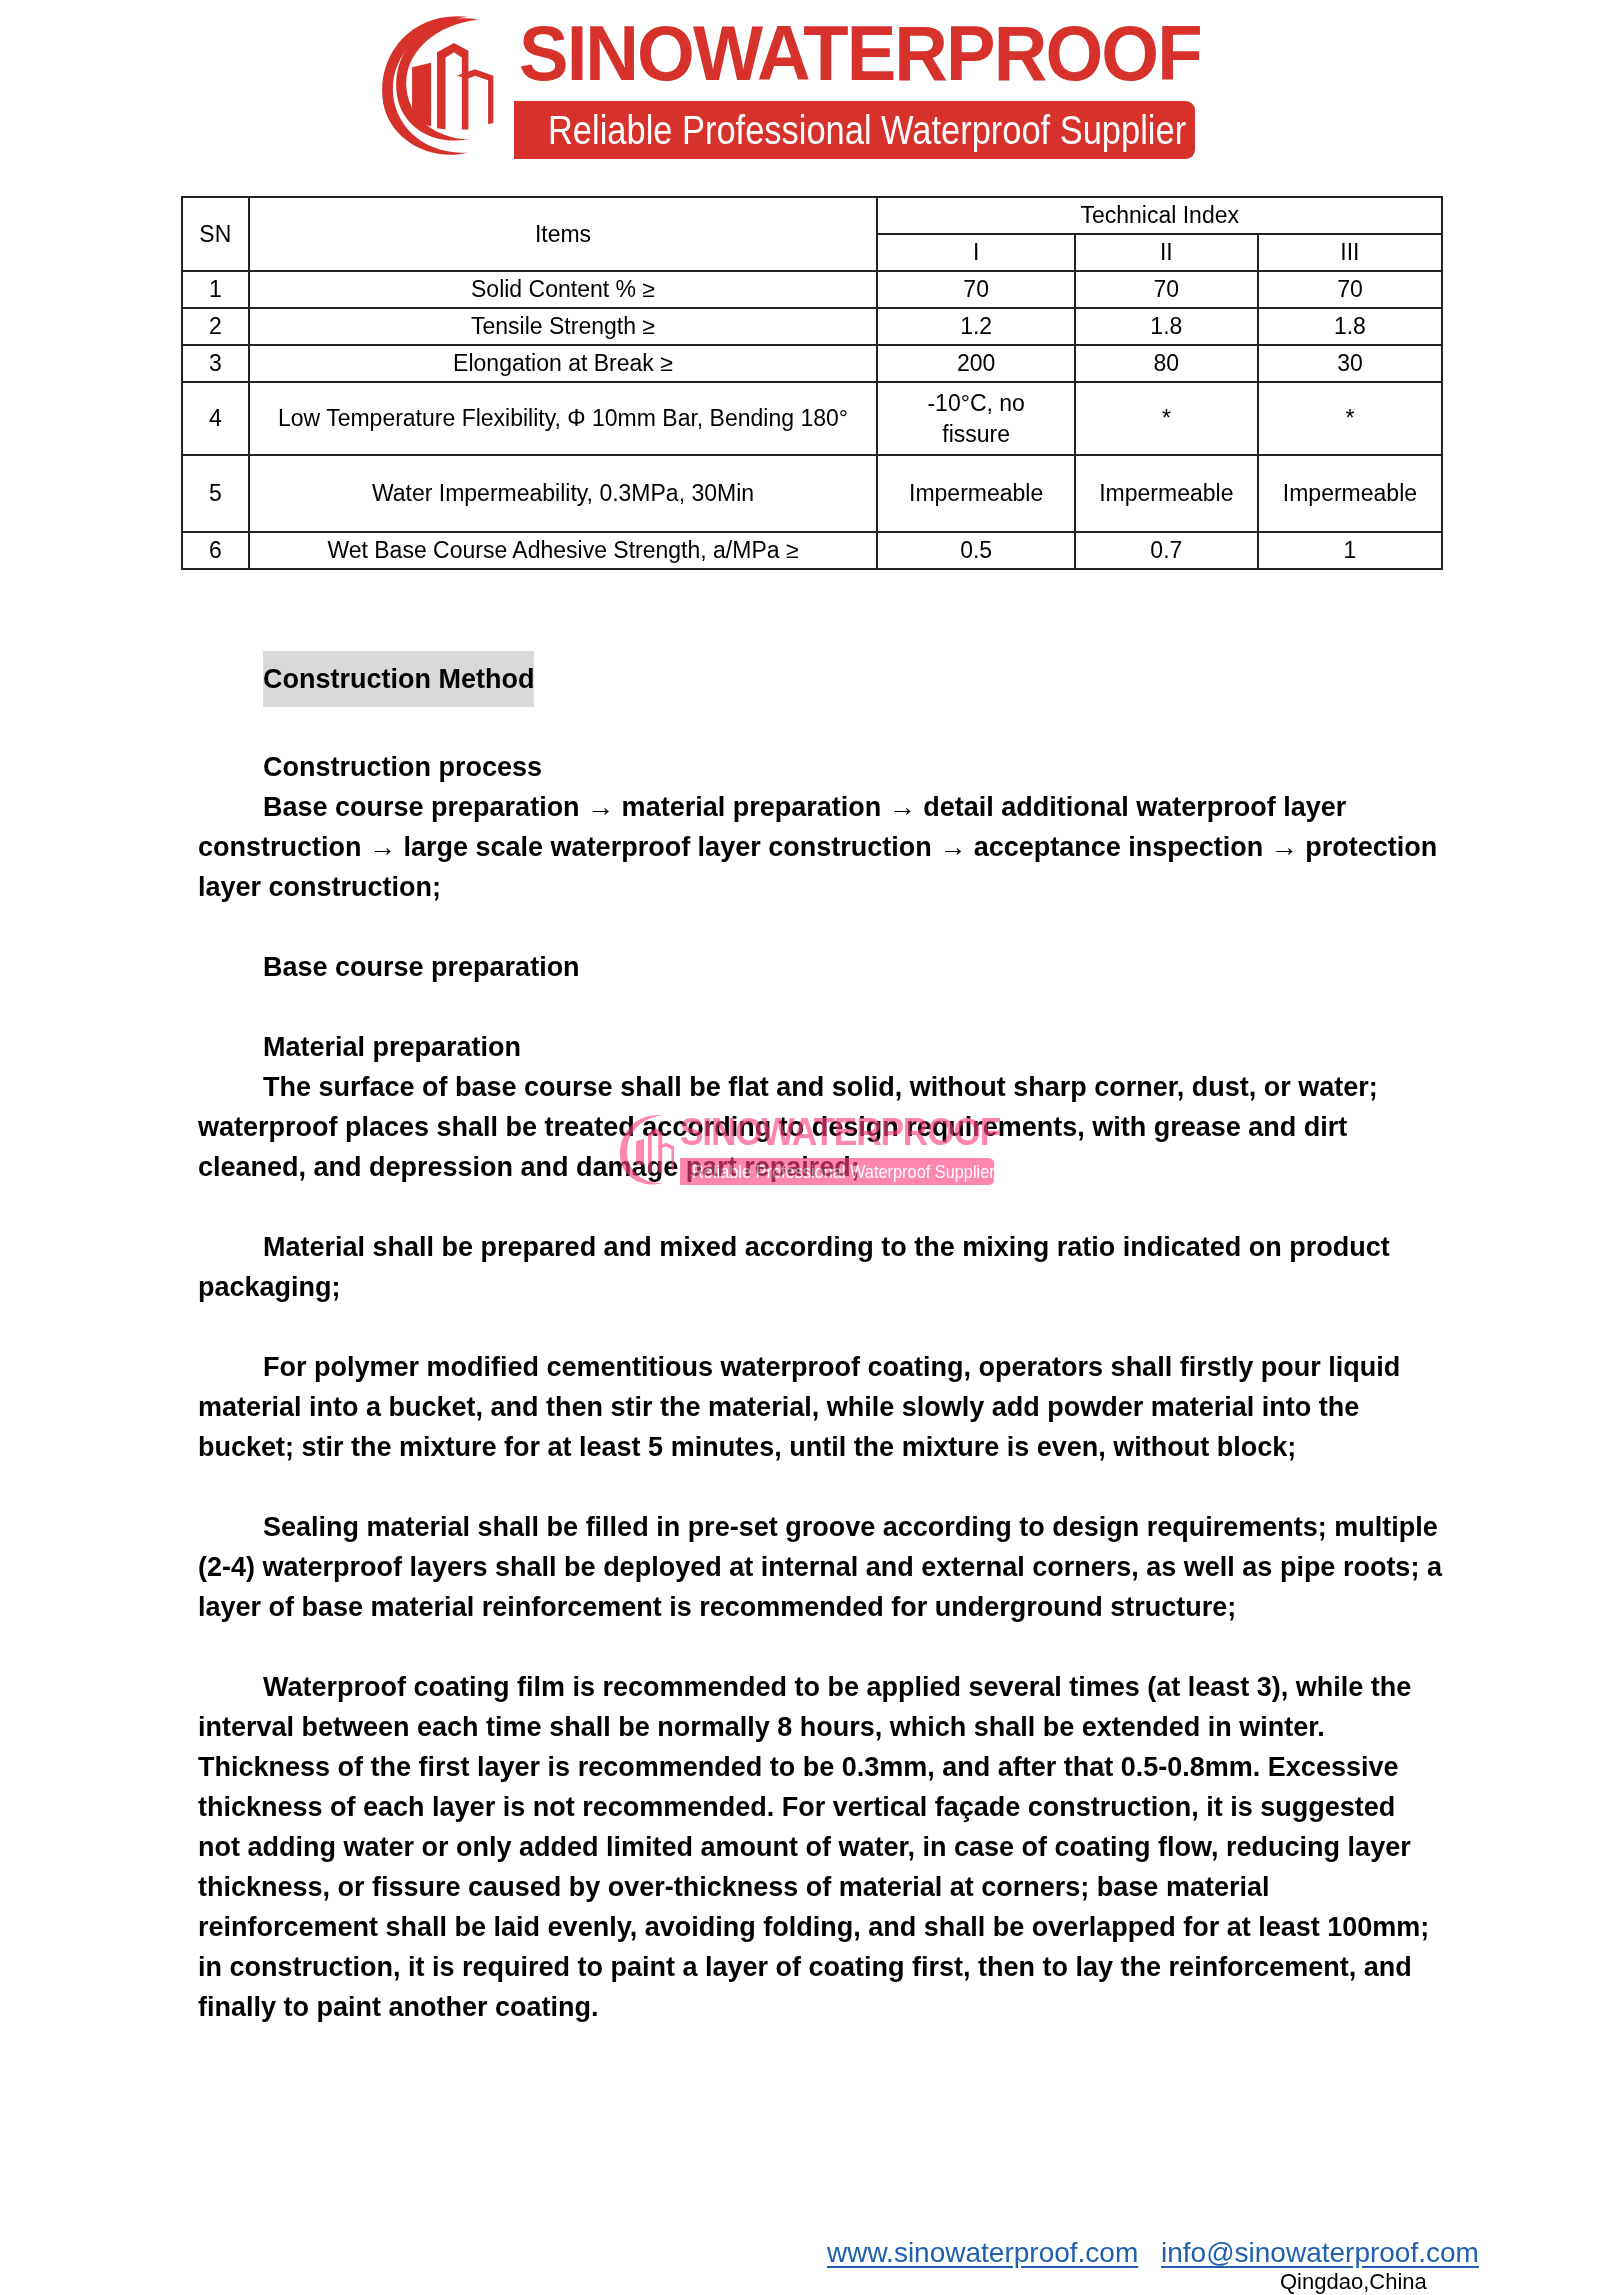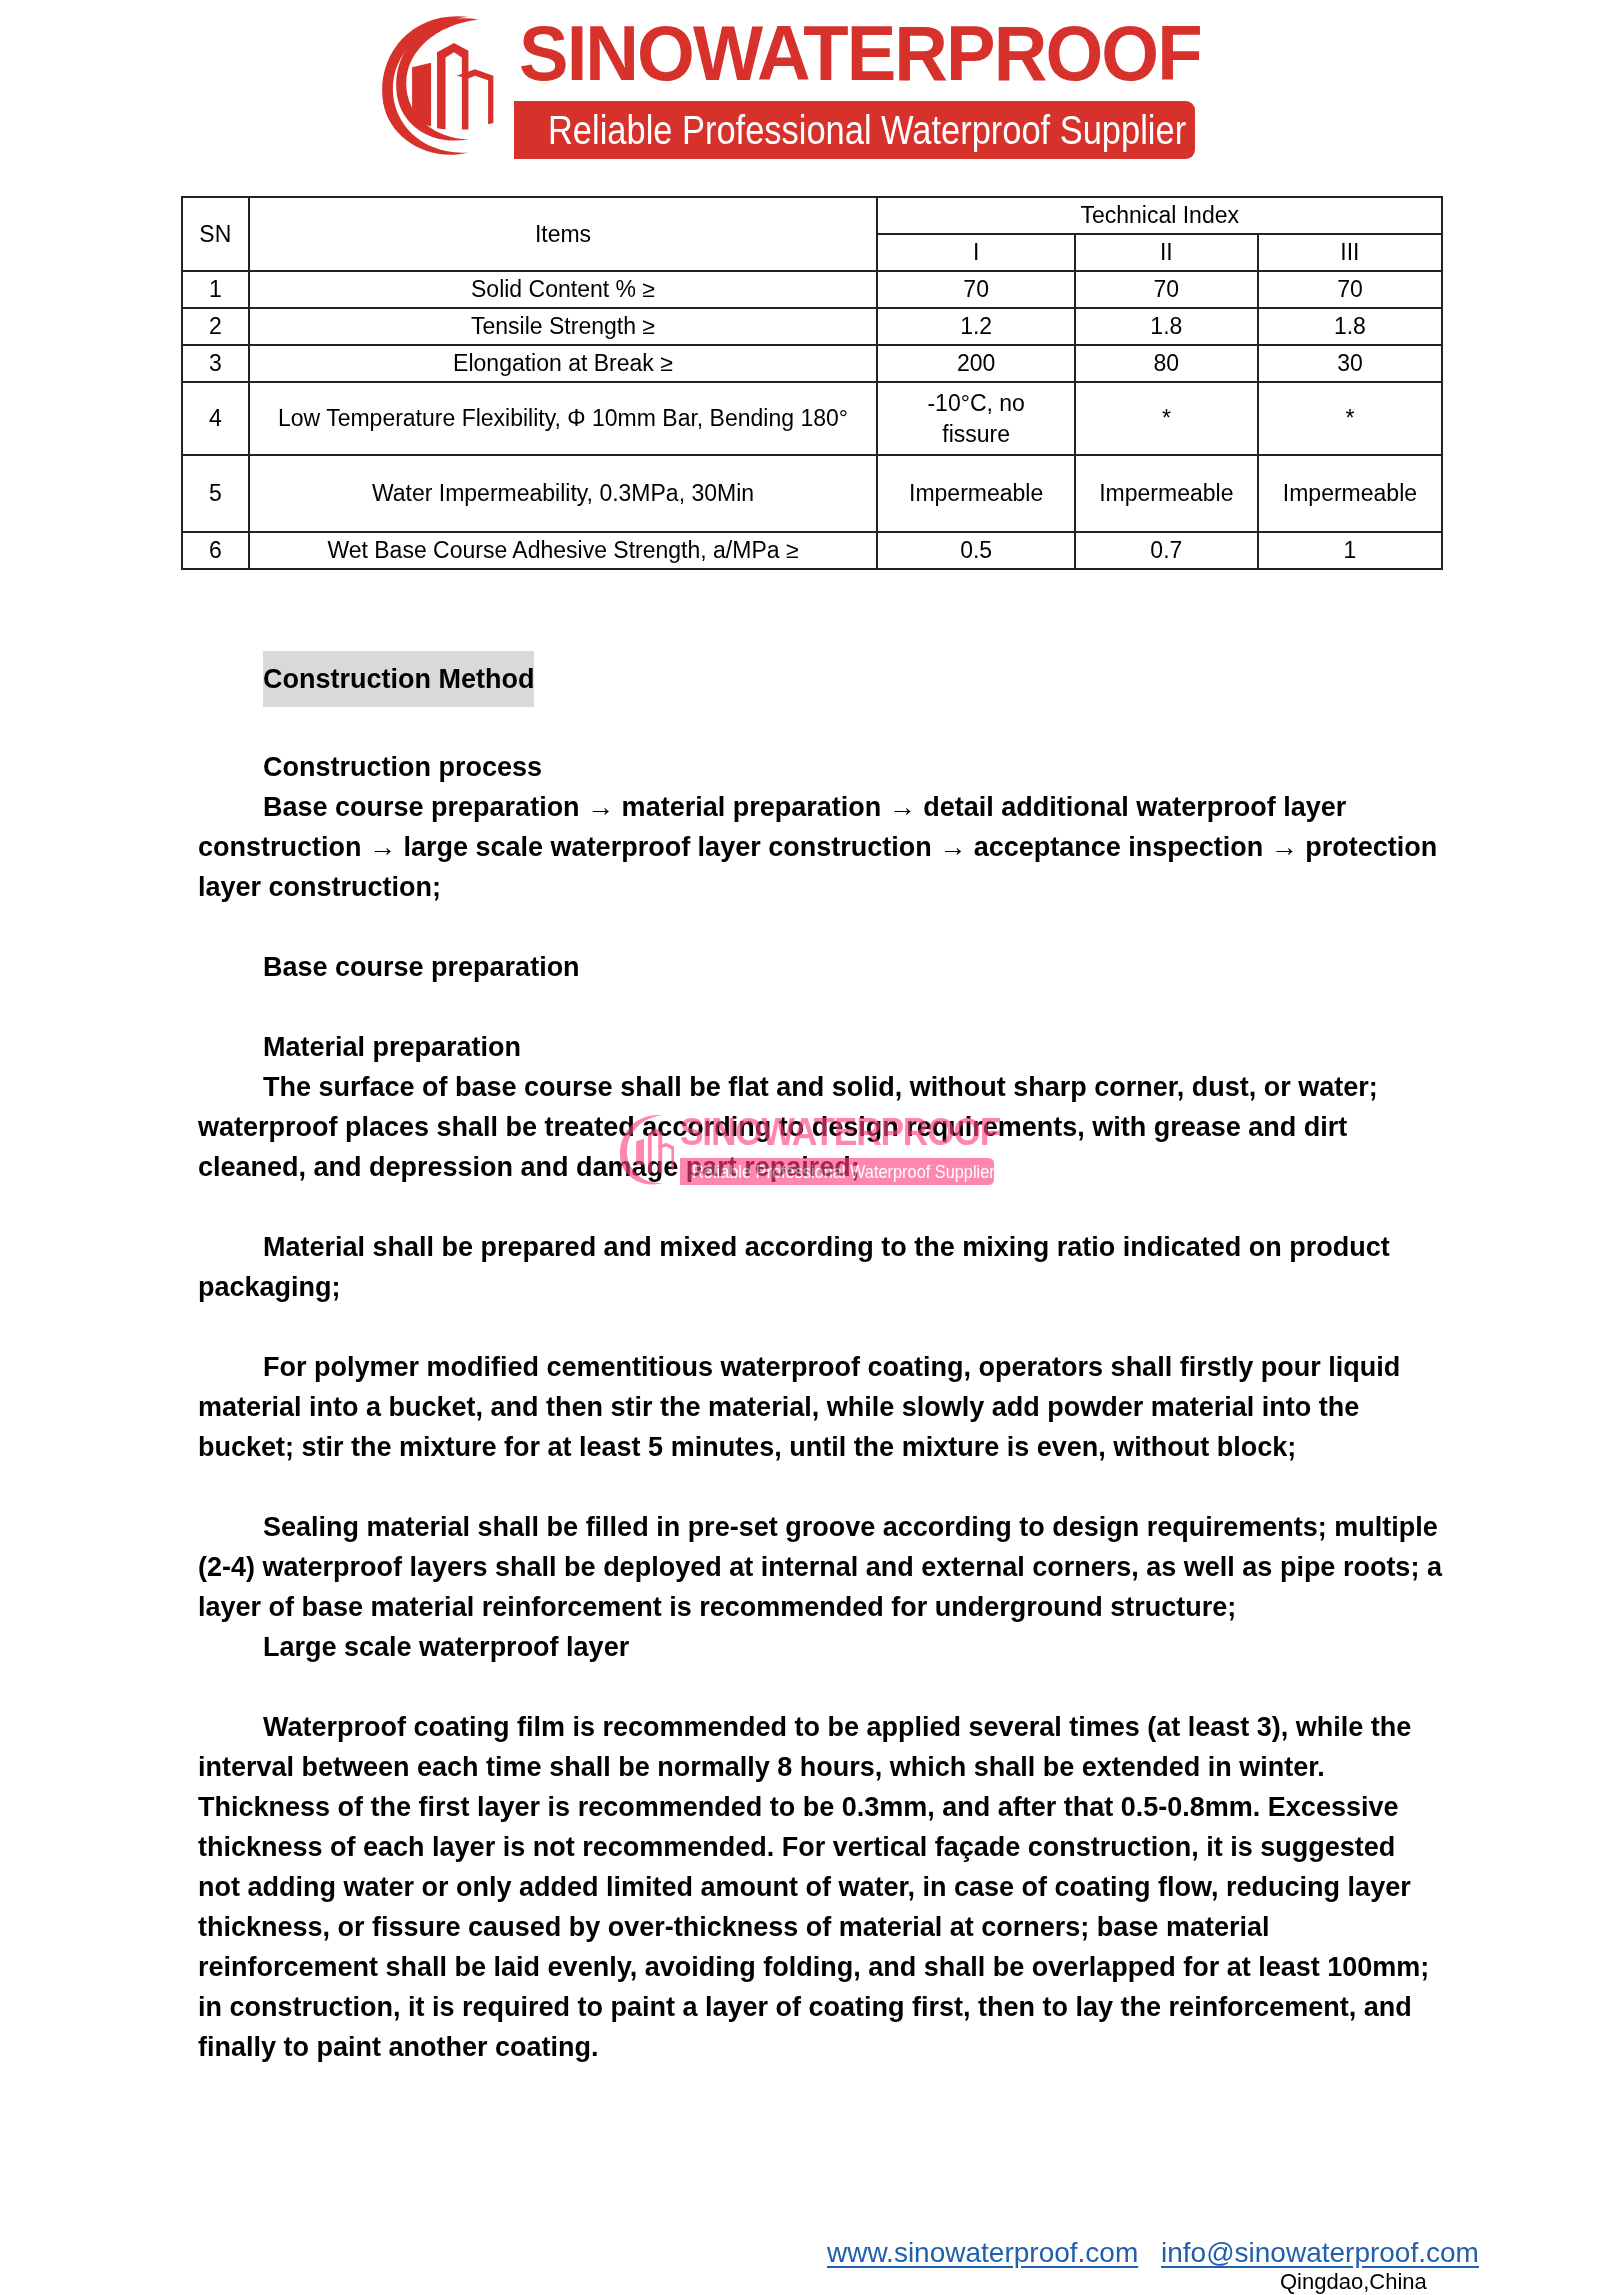--- a/index.html
+++ b/index.html
@@ -157,21 +157,20 @@
   <p class="indent">Base course preparation</p>
   <div class="gap"></div>
   <p class="indent">Material preparation</p>
   <p class="indent">The surface of base course shall be flat and solid, without sharp corner, dust, or water; waterproof places shall be treated according to design requirements, with grease and dirt cleaned, and depression and damage part repaired;</p>
   <div class="gap"></div>
   <p class="indent">Material shall be prepared and mixed according to the mixing ratio indicated on product packaging;</p>
   <div class="gap"></div>
   <p class="indent">For polymer modified cementitious waterproof coating, operators shall firstly pour liquid material into a bucket, and then stir the material, while slowly add powder material into the bucket; stir the mixture for at least 5 minutes, until the mixture is even, without block;</p>
   <div class="gap"></div>
   <p class="indent">Sealing material shall be filled in pre-set groove according to design requirements; multiple (2-4) waterproof layers shall be deployed at internal and external corners, as well as pipe roots; a layer of base material reinforcement is recommended for underground structure;</p>
-  <p class="indent">Large scale waterproof layer</p>
   <div class="gap"></div>
   <p class="indent">Waterproof coating film is recommended to be applied several times (at least 3), while the interval between each time shall be normally 8 hours, which shall be extended in winter. Thickness of the first layer is recommended to be 0.3mm, and after that 0.5-0.8mm. Excessive thickness of each layer is not recommended. For vertical façade construction, it is suggested not adding water or only added limited amount of water, in case of coating flow, reducing layer thickness, or fissure caused by over-thickness of material at corners; base material reinforcement shall be laid evenly, avoiding folding, and shall be overlapped for at least 100mm; in construction, it is required to paint a layer of coating first, then to lay the reinforcement, and finally to paint another coating.</p>
 </div>
 
 <div class="watermark">
   <svg class="wm-mark" viewBox="0 0 108 118">
     <path d="M72 8 C 25 4, 2 45, 8 78 C 14 105, 45 120, 75 112 C 40 114, 16 90, 18 60 C 20 32, 42 12, 72 8 Z" fill="#ff3f7c"></path>
     <polygon points="32,48 44,44 44,84 32,84" fill="#ff3f7c"></polygon>
     <polygon points="50,36 62,28 72,34 72,96 66,96 66,40 62,36 56,40 56,96 50,96" fill="#ff3f7c"></polygon>
     <polygon points="64,56 78,50 90,56 90,92 86,92 86,60 78,56 72,58" fill="#ff3f7c"></polygon>

